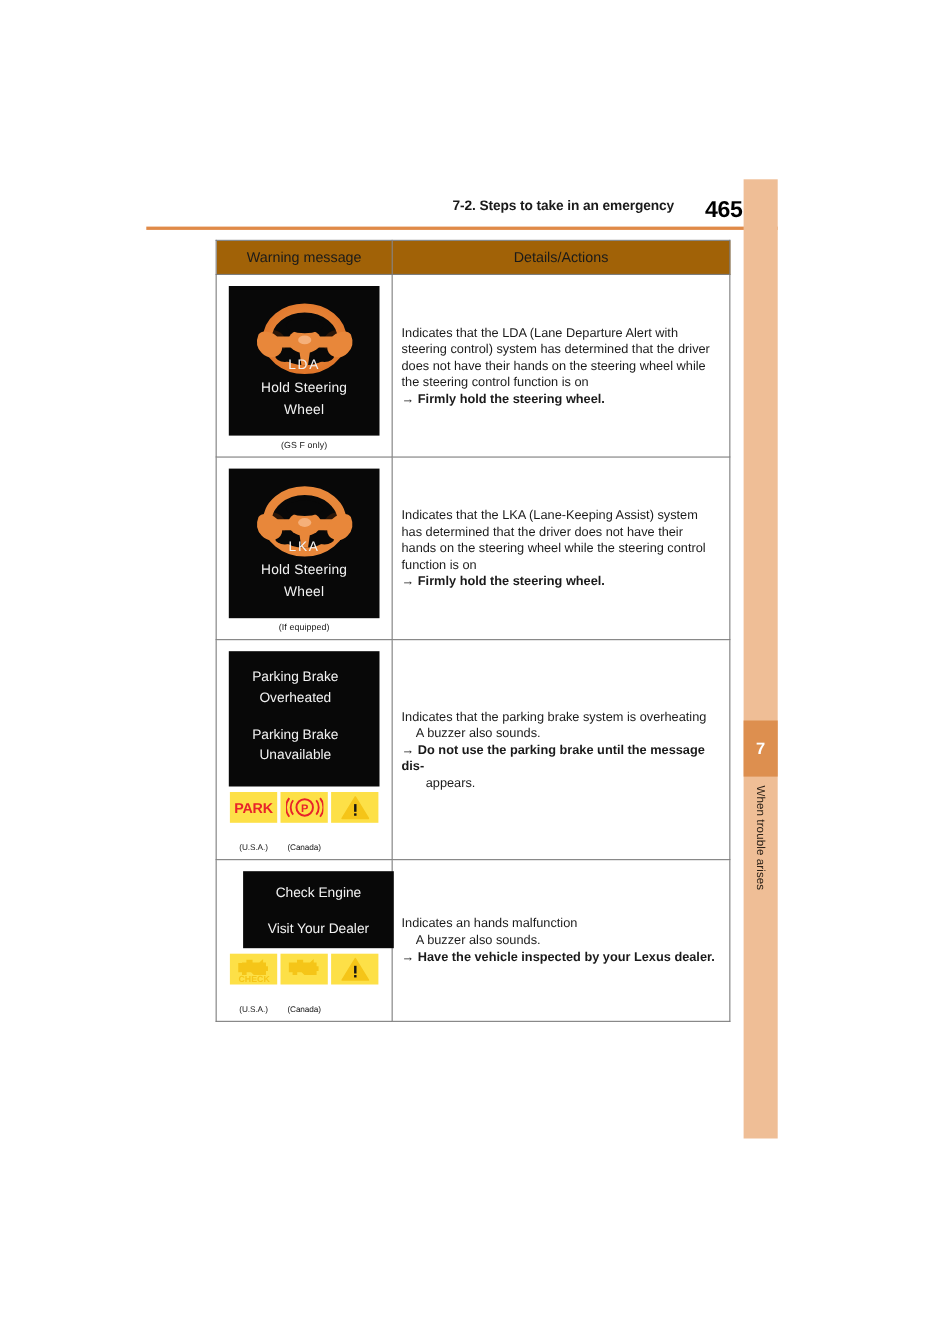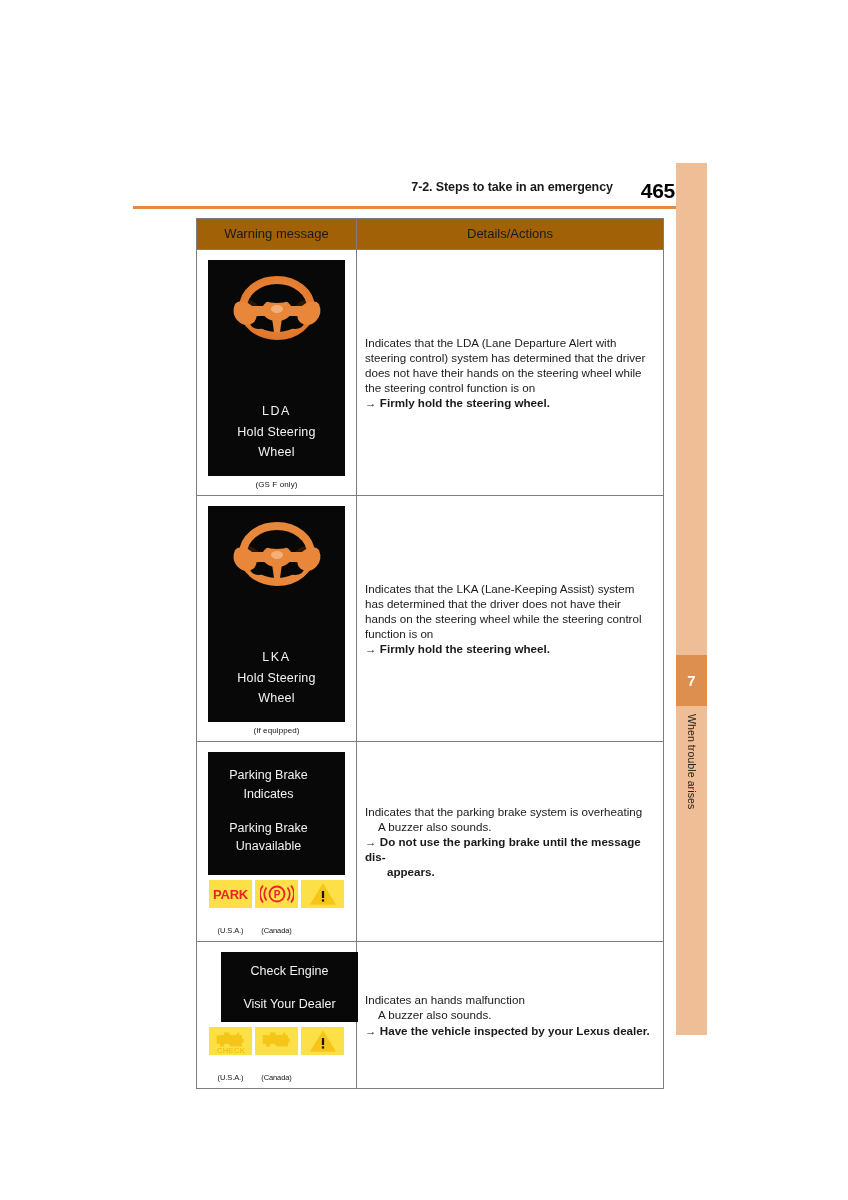--- a/index.html
+++ b/index.html
@@ -136,21 +136,21 @@
   .display {
     background: #080808;
     margin: 0 auto;
     position: relative;
     color: #f2f2f2;
     text-align: center;
     overflow: hidden;
   }
   .display.tall {
     width: 137px;
-    height: 216px;
+    height: 136px;
     padding-top: 0;
   }
   .display.pb {
     width: 137px;
     height: 123px;
   }
   .display.ce {
     width: 137px;
     height: 70px;
     margin-left: 18px;
@@ -238,21 +238,21 @@
     letter-spacing: -0.1px;
   }
   .ind-caption.blank { color: transparent; }
 
   .arrow-line {
     font-weight: 700;
     display: block;
   }
   .arrow-line .arw { font-weight: 400; }
   .det-indent { padding-left: 13px; display: block; }
-  .det-indent2 { padding-left: 22px; display: block; font-weight: 700; }
+  .det-indent2 { padding-left: 22px; display: block; font-weight: 400; }
   .just { text-align: justify; text-align-last: left; }
 </style>
 </head>
 <body>
 
 <div class="page-header">
   <div class="header-title">7-2. Steps to take in an emergency</div>
   <div class="header-pageno">465</div>
 </div>
 <div class="header-rule"></div>
@@ -354,21 +354,21 @@
         <span>Indicates that the LKA (Lane-Keeping Assist) system has determined that the driver does not have their hands on the steering wheel while the steering control function is on</span>
         <span class="arrow-line"><span class="arw">→</span> <span>Firmly hold the steering wheel.</span></span>
       </td>
     </tr>
 
     <tr>
       <td class="msg-cell">
         <div class="display pb">
           <div class="pb-lines">
             <div>Parking Brake</div>
-            <div>Indicates</div>
+            <div>Overheated</div>
             <div class="pb-gap"></div>
             <div>Parking Brake</div>
             <div>Unavailable</div>
           </div>
         </div>
         <div class="ind-row">
           <div class="ind-box">
             <span class="ind-park">PARK</span>
           </div>
           <div class="ind-box">

